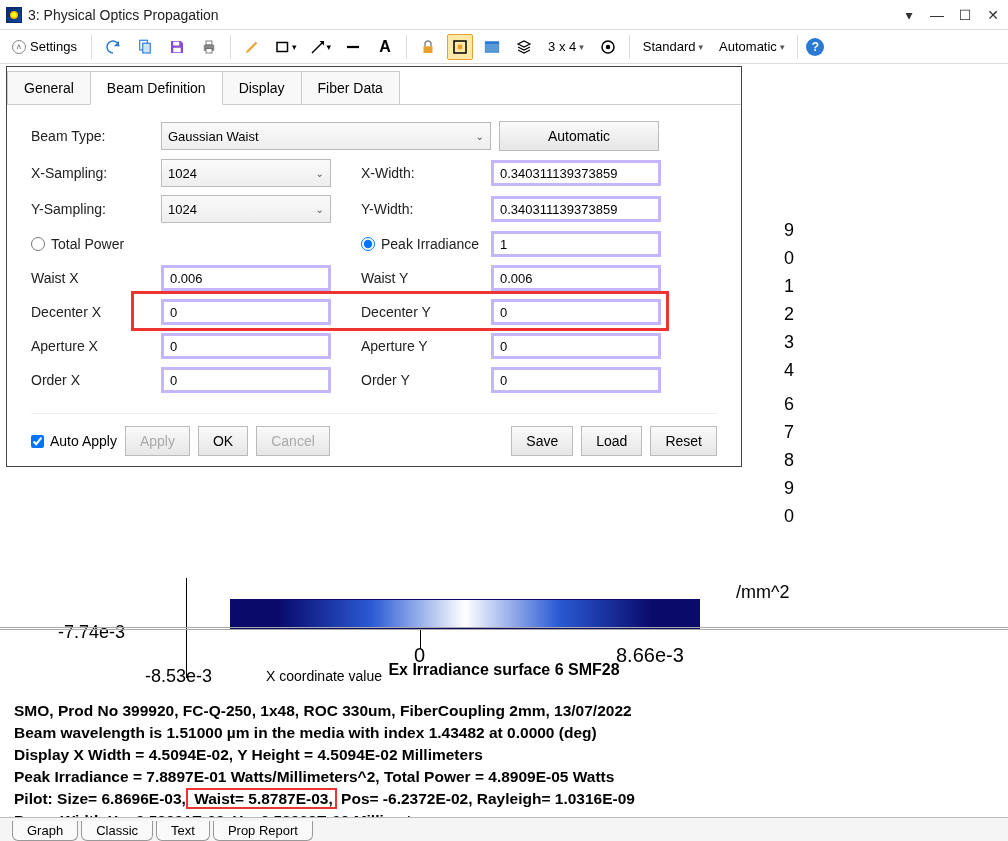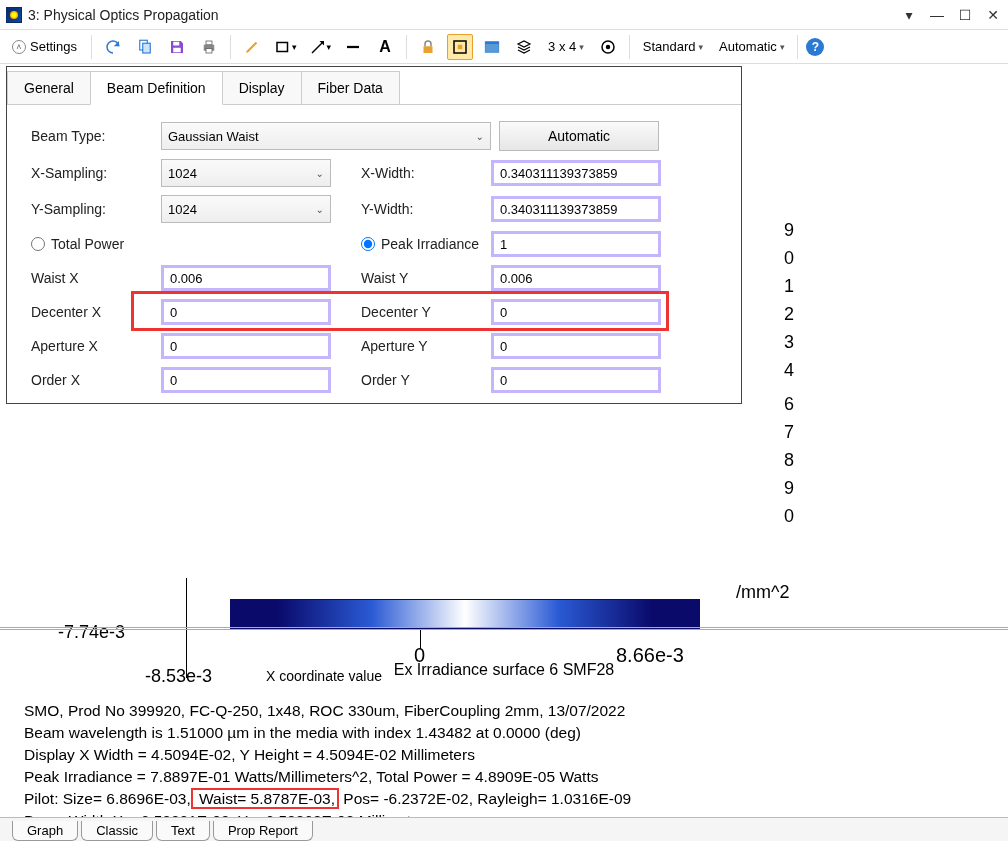--- a/index.html
+++ b/index.html
@@ -39,21 +39,21 @@
 .radio-row { display:flex; align-items:center; gap:6px; }
 .radio { width:14px;height:14px; }
 .hl-row { position:absolute; border:3px solid #e33; pointer-events:none; }
 .bottom-btns { display:flex; gap:8px; align-items:center; margin-top:20px; border-top:1px solid #eee; padding-top:12px; }
 .auto-apply { display:flex;align-items:center;gap:6px; margin-right:auto; font-size:14px; }
 
 .plot-bg { position:absolute; left:40px; top:80px; right:20px; bottom:10px; font-family: "Consolas","Courier New",monospace; font-size:18px; color:#000; }
 .plot-band { position:absolute; left:190px; top:455px; width:470px; height:30px; background:linear-gradient(90deg,#0a0a6b 0%,#0a0a6b 10%,#2a5ad4 30%,#fff 50%,#2a5ad4 70%,#0a0a6b 90%,#0a0a6b 100%); border:1px solid #0a0a6b; }
 .unit-label{position:absolute;left:740px;top:438px;font-size:18px;}
 
-.output-panel { height:190px; border-top:3px double #aaa; padding:8px 24px; font-family:"Consolas","Courier New",monospace; font-size:15.5px; line-height:1.35; color:#000; overflow:auto; white-space:pre; position:relative; }
+.output-panel { height:190px; border-top:3px double #aaa; padding:8px 14px; font-family:"Consolas","Courier New",monospace; font-size:15.5px; line-height:1.35; color:#000; overflow:auto; white-space:pre; position:relative;font-weight:bold; }
 .output-title { text-align:center; font-size:16px; }
 .hl-waist { border:2px solid #e33; padding:0 2px; }
 
 .bottom-tabs { height:24px; display:flex; align-items:flex-end; border-top:1px solid #bbb; padding-left:12px; background:#f5f5f5;text-align:center; }
 .btab { border:1px solid #999; border-top:none; border-radius:0 0 6px 6px; padding:2px 14px; margin-right:3px; background:#fafafa; cursor:pointer; font-size:13px; }
 .rel{position:relative;}
 </style>
 </head>
 <body>
 
@@ -263,20 +263,33 @@
         <label>Aperture Y</label>
         <input class="input" value="0" style="">
 
         <label>Order X</label>
         <input class="input" value="0" style="">
         <div></div>
         <label>Order Y</label>
         <input class="input" value="0" style="">
       </div>
       <div class="hl-row" style="left:124px;top:186px;width:538px;height:40px;"></div>
+      <div class="bottom-btns">
+        <label class="auto-apply">
+            <input type="checkbox" checked="" style="">
+            <span>Auto Apply</span>
+          </label>
+        <div class="btn dis">Apply</div>
+        <div class="btn">OK</div>
+        <div class="btn dis">Cancel</div>
+        <div style="flex:1"></div>
+        <div class="btn">Save</div>
+        <div class="btn">Load</div>
+        <div class="btn">Reset</div>
+      </div>
     </div>
   </div>
 </div>
 
 <div class="output-panel">
 <div class="output-title">Ex Irradiance surface 6 SMF28</div>
 <span>SMO, Prod No 399920, FC-Q-250, 1x48, ROC 330um, FiberCoupling 2mm, 13/07/2022</span>
 <span>Beam wavelength is 1.51000 µm in the media with index 1.43482 at 0.0000 (deg)</span>
 <span>Display X Width = 4.5094E-02, Y Height = 4.5094E-02 Millimeters</span>
 <span>Peak Irradiance = 7.8897E-01 Watts/Millimeters^2, Total Power = 4.8909E-05 Watts</span>

